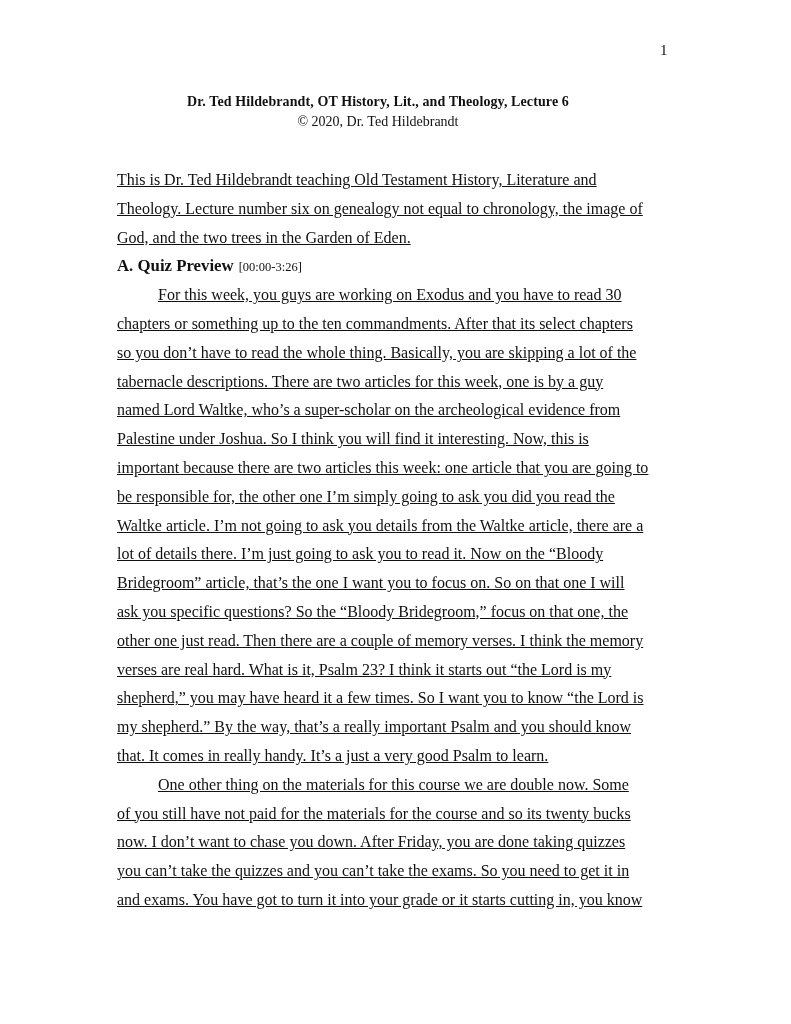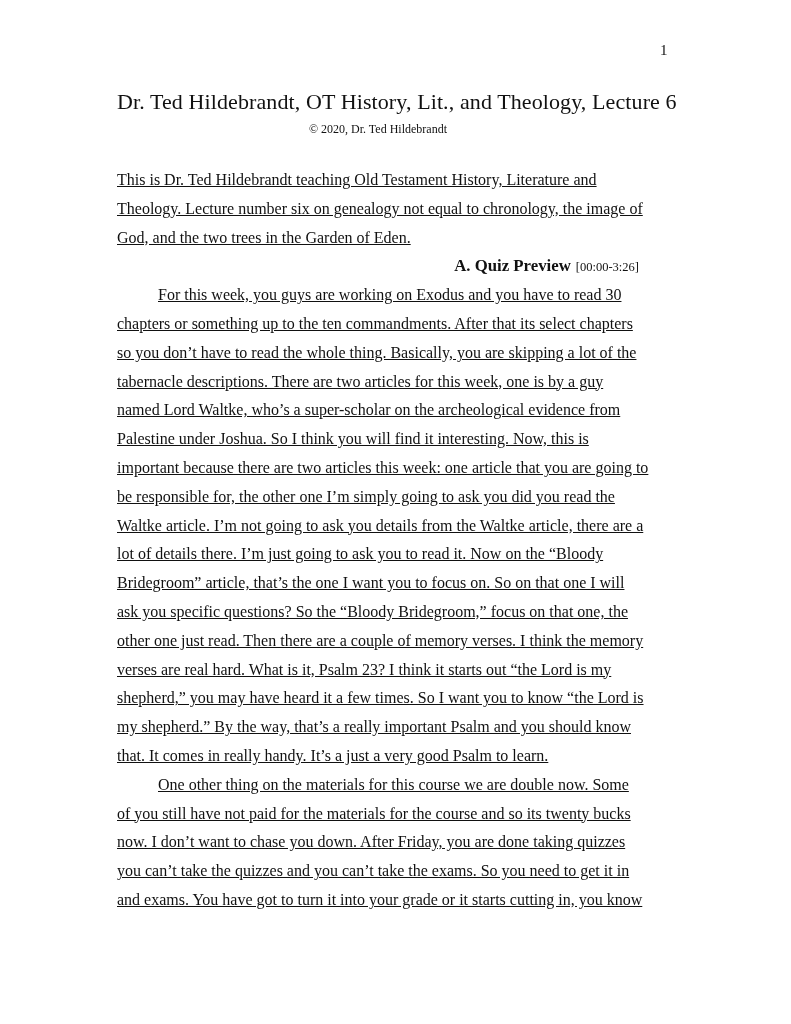--- a/index.html
+++ b/index.html
@@ -25,29 +25,29 @@
     line-height: 16px;
   }
   .doc-header {
     position: absolute;
     top: 91px;
     left: 117px;
     width: 522px;
     text-align: center;
   }
   .doc-title {
-    font-size: 22px;
-    font-weight: normal;
+    font-size: 14px;
+    font-weight: bold;
     line-height: 22px;
     letter-spacing: 0.1px;
     white-space: nowrap;
   }
   .doc-copyright {
-    margin-top: 9px;
-    font-size: 12px;
+    margin-top: 1px;
+    font-size: 14px;
     line-height: 15px;
   }
   .content {
     position: absolute;
     top: 166px;
     left: 117px;
     width: 560px;
   }
   .line {
     height: 28.8px;
@@ -56,21 +56,21 @@
     white-space: nowrap;
     text-decoration: underline;
   }
   .line.indent {
     text-indent: 41px;
   }
   .section-heading {
     height: 28.8px;
     line-height: 28.8px;
     width: 522px;
-    text-align: right;
+    text-align: left;
   }
   .section-heading .h-label {
     font-weight: bold;
     font-size: 16.8px;
   }
   .section-heading .h-time {
     font-size: 12.5px;
     margin-left: 5px;
   }
 </style>

